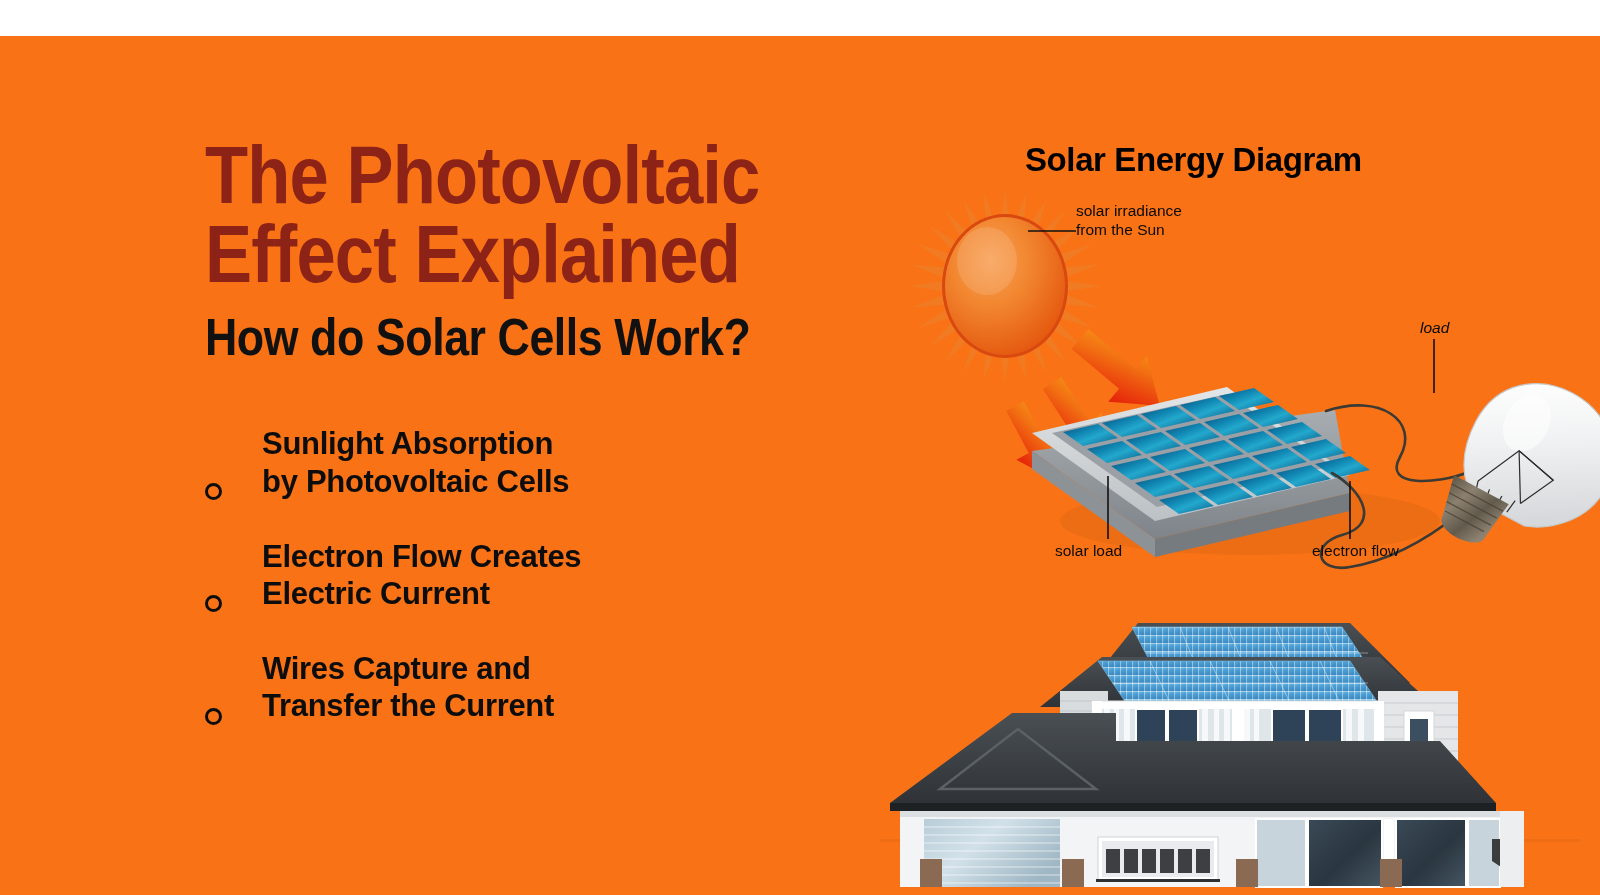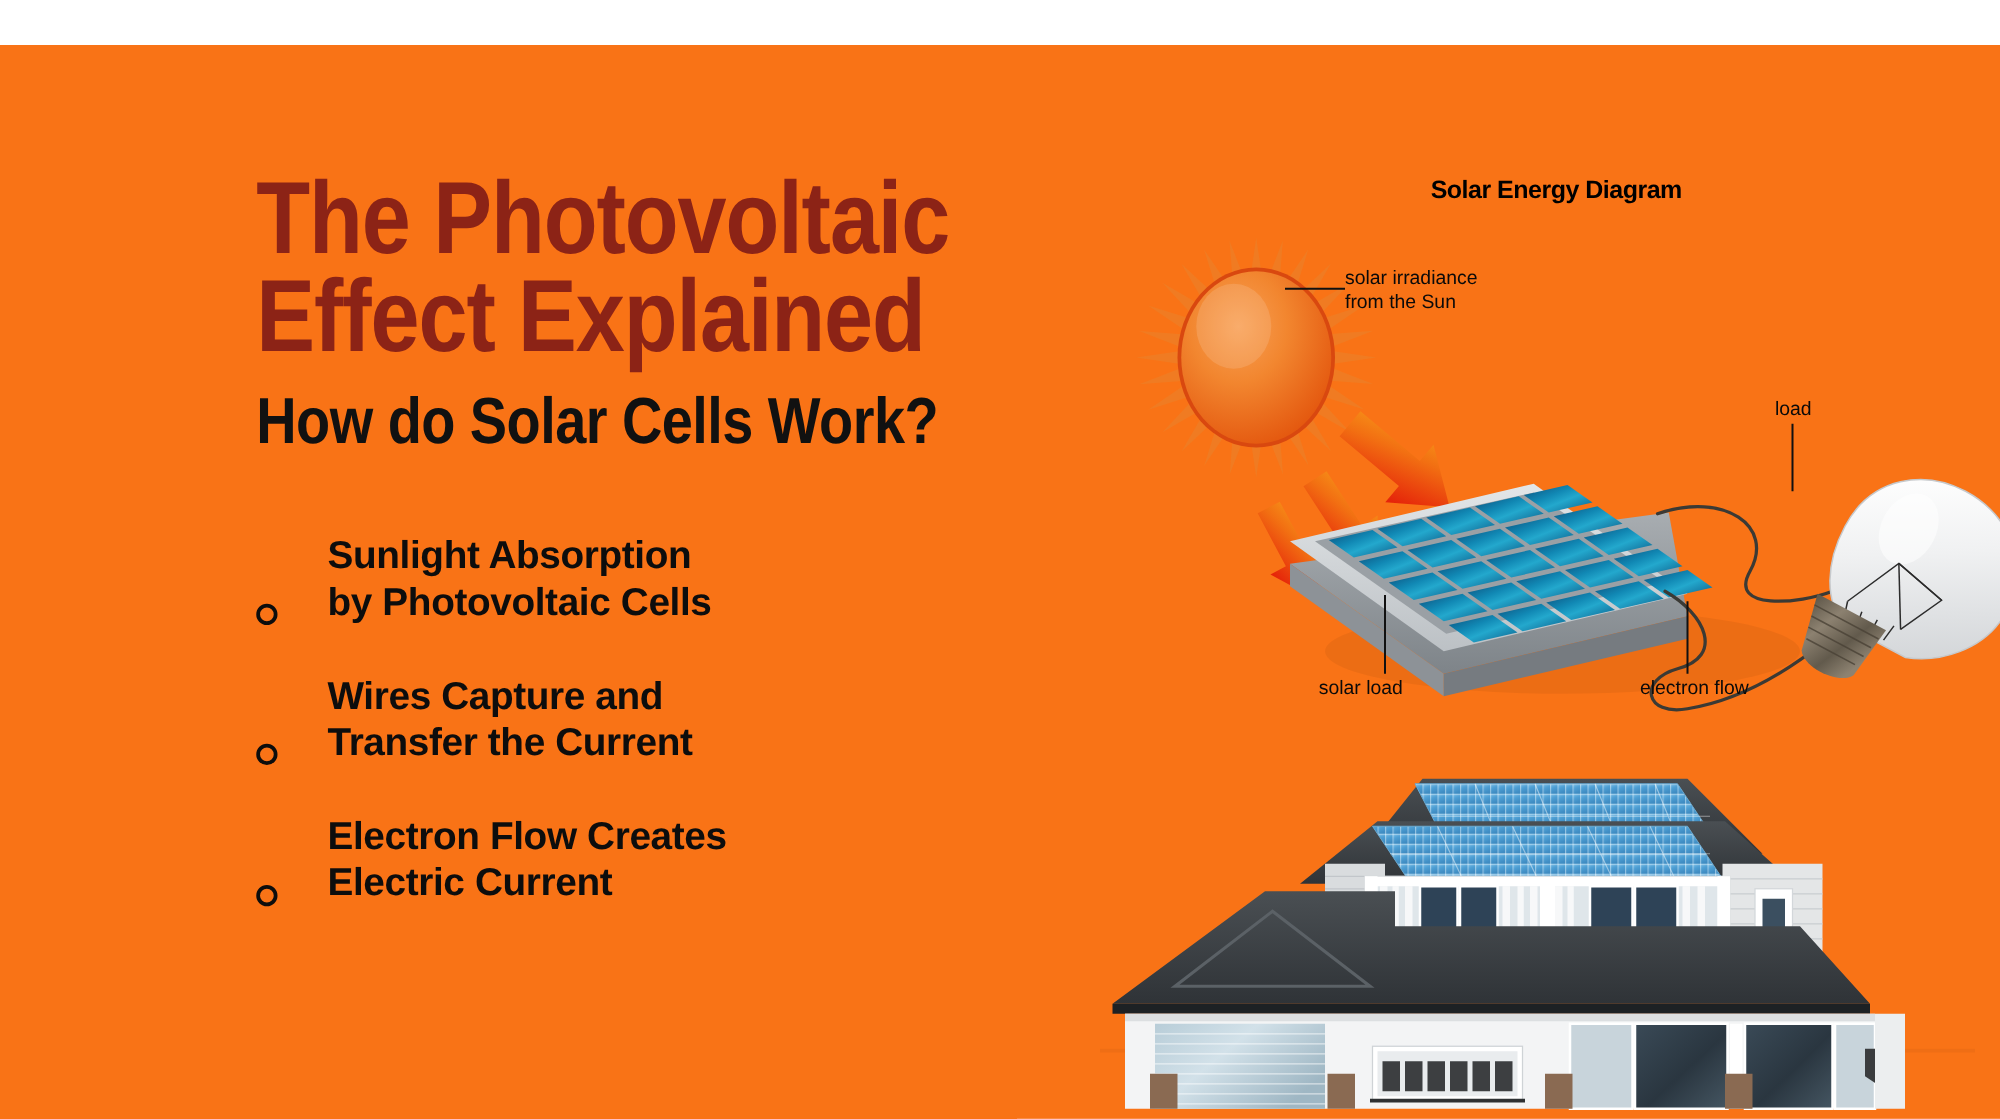--- a/index.html
+++ b/index.html
@@ -58,41 +58,41 @@
     white-space:pre-line;
   }
 
   
   .diagram { position:absolute; left:880px; top:85px; width:700px; height:800px; }
 
   .diagram-title {
     position:absolute;
     left:145px; top:20px;
     width:440px;
-    text-align:center;
+    text-align:left;
     color:#000;
     font-family:"Liberation Sans", sans-serif;
     font-weight:bold;
-    font-size:20px;
+    font-size:33px;
     letter-spacing:-0.4px;
   }
 
   .lbl {
     position:absolute;
     color:#0a0a0a;
     font-family:"Liberation Sans", sans-serif;
     font-weight:normal;
     font-size:15.5px;
     line-height:1.25;
     white-space:pre-line;
   }
-  .lbl-irradiance { left:196px; top:92px; }
+  .lbl-irradiance { left:196px; top:80px; }
   .lbl-panel      { left:175px; top:420px; }
   .lbl-electron   { left:432px; top:420px; }
-  .lbl-load       { left:540px; top:197px; }
+  .lbl-load       { left:540px; top:197px;font-style:italic; }
 
   svg { display:block; overflow:visible; }
 </style>
 </head>
 <body>
 
 <div id="stage">
 
   <div class="left-col">
 
@@ -104,28 +104,28 @@
     <ul class="bullet-list">
 
       <li class="bullet-item">
         <span class="bullet-marker"></span>
         <span class="bullet-text">Sunlight Absorption
 by Photovoltaic Cells</span>
       </li>
 
       <li class="bullet-item">
         <span class="bullet-marker"></span>
+        <span class="bullet-text">Electron Flow Creates
+Electric Current</span>
+      </li>
+
+      <li class="bullet-item">
+        <span class="bullet-marker"></span>
         <span class="bullet-text">Wires Capture and
 Transfer the Current</span>
-      </li>
-
-      <li class="bullet-item">
-        <span class="bullet-marker"></span>
-        <span class="bullet-text">Electron Flow Creates
-Electric Current</span>
       </li>
 
     </ul>
   </div>
 
   <div class="diagram">
 
     <div class="diagram-title">Solar Energy Diagram</div>
 
     <svg width="700" height="470" viewBox="0 0 700 470" style="position:absolute;left:0;top:0;">

